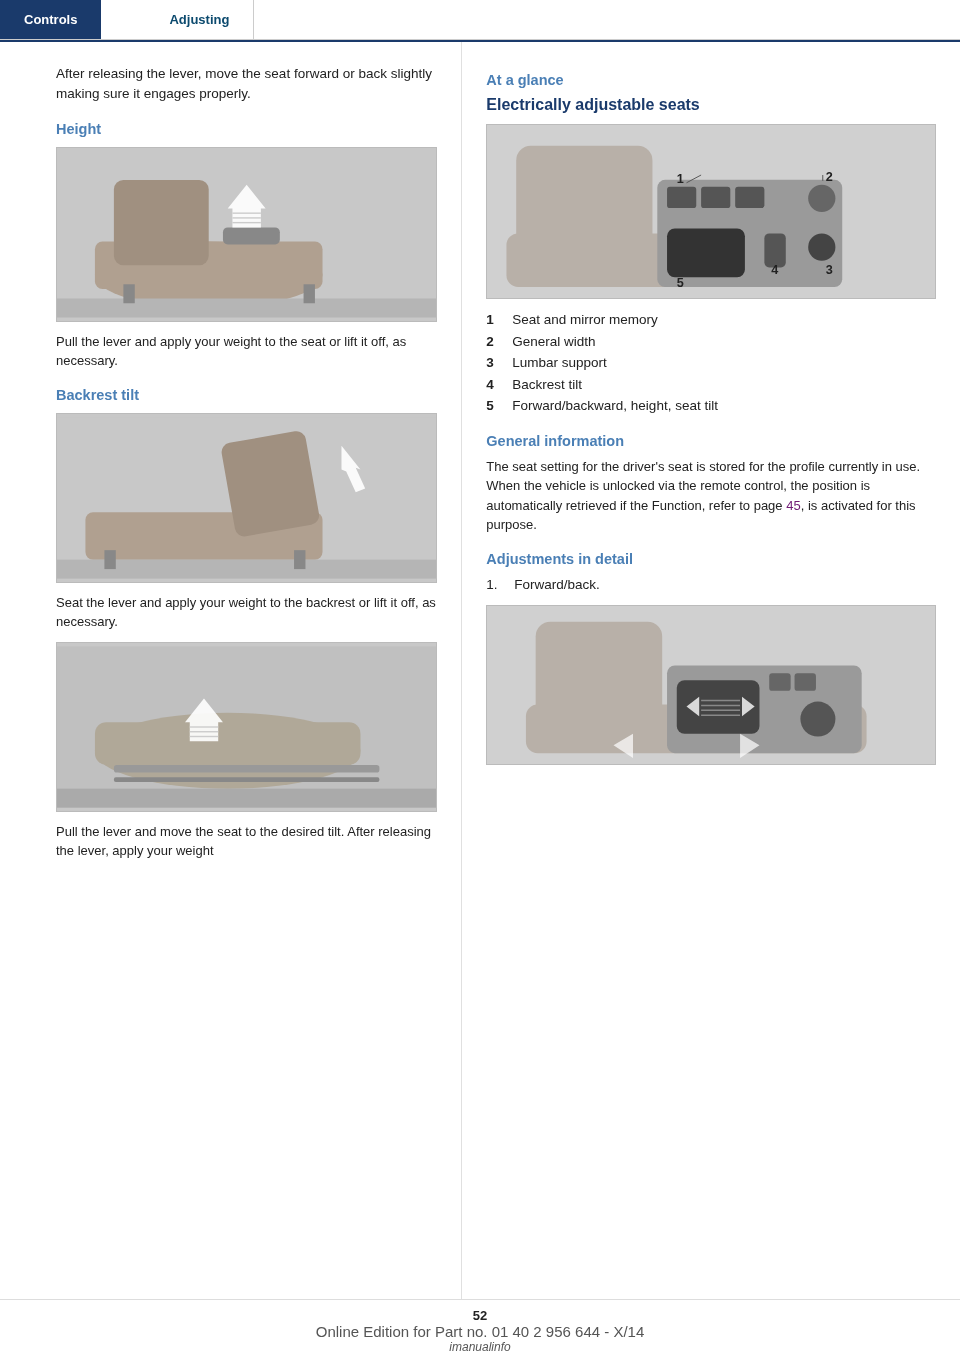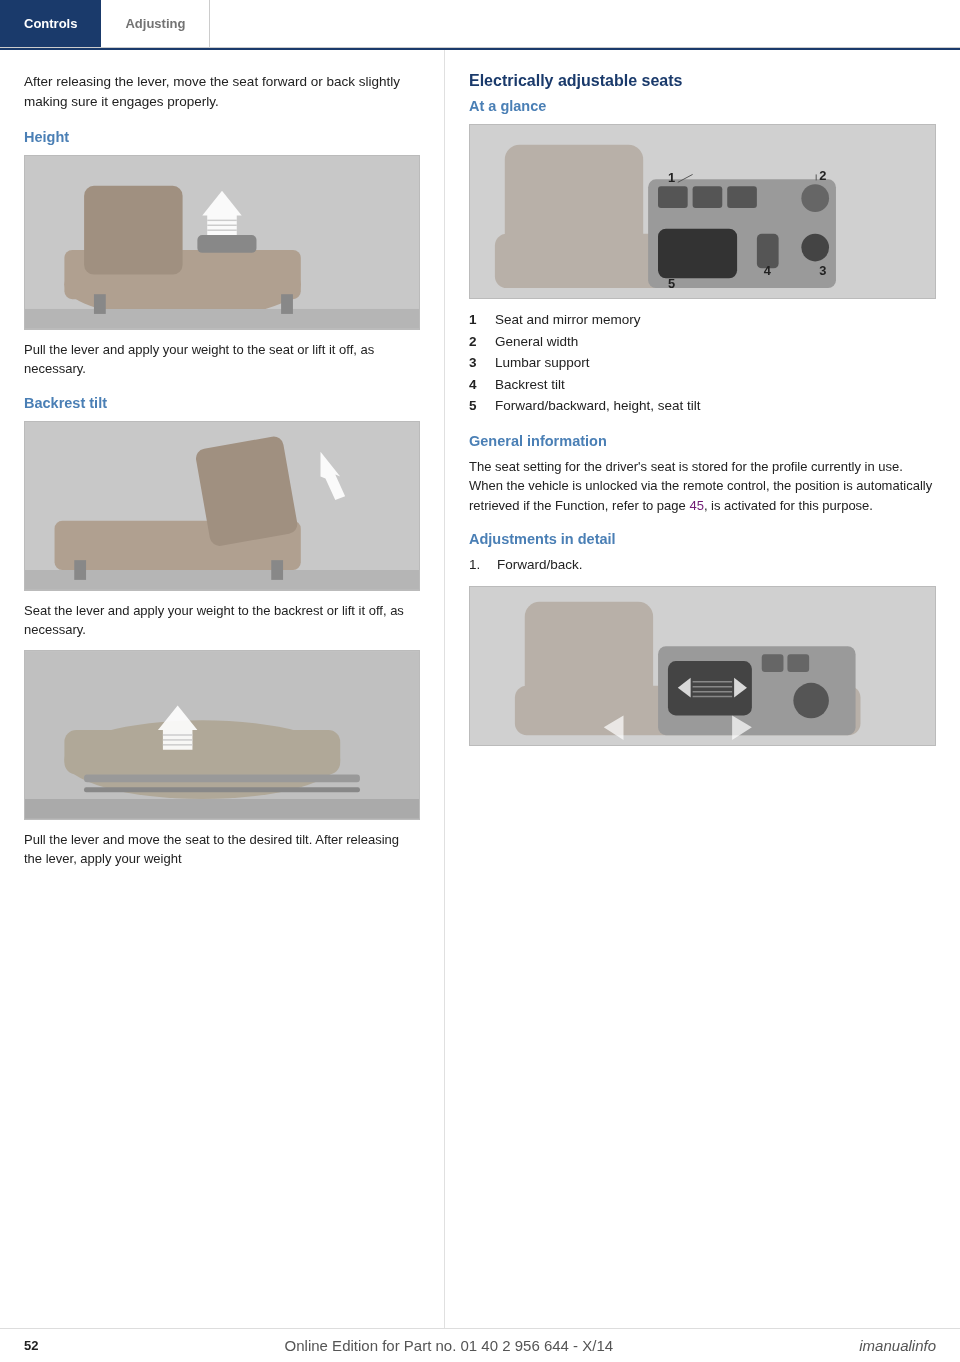--- a/index.html
+++ b/index.html
@@ -8,38 +8,39 @@
       font-size: 14px;
       background: #fff;
       width: 960px;
       min-height: 1362px;
       color: #222;
     }
 
     
     .header {
       display: flex;
-      height: 48px;
+      height: 40px;
       border-bottom: 1px solid #ccc;
     }
     .header-tab {
       display: flex;
       align-items: center;
       padding: 0 24px;
       font-size: 13px;
       font-weight: bold;
     }
     .header-tab.active {
       background: #1a3a6b;
       color: #fff;
     }
     .header-tab.inactive {
       background: #fff;
-      color: #737373;
+      color: #0c4a6e;
       border-right: 1px solid #ccc;
+      margin-left: 44px;
     }
 
     
     .left-col {
       width: 445px;
       padding: 22px 24px 20px 24px;
       border-right: 1px solid #e0e0e0;
     }
 
     
@@ -128,32 +129,33 @@
       display: flex;
       justify-content: space-between;
       align-items: center;
       padding: 8px 24px;
       border-top: 1px solid #ddd;
       margin-top: auto;
       position: fixed;
       bottom: 0;
       width: 960px;
       background: #fff;
+      flex-direction: column;
     }
     .footer-page {
       font-size: 13px;
       font-weight: bold;
       color: #222;
     }
     .footer-text {
       font-size: 15px;
       color: #555;
     }
     .footer-logo {
-      font-size: 15px;
+      font-size: 12px;
       color: #555;
       font-style: italic;
     }
 
     .link-blue {
       color: #701a75;
       text-decoration: none;
     }
 
     
@@ -165,20 +167,21 @@
 
     .main-wrapper {
       display: flex;
       flex-direction: column;
       min-height: 1330px;
     }
 
     .cols-wrapper {
       display: flex;
       flex: 1;
+      margin-left: 32px;
     }
 
     .intro-text {
       font-size: 13.5px;
       line-height: 1.5;
       color: #222;
       margin-bottom: 14px;
     }
 
     
@@ -281,23 +284,23 @@
           <rect x="60" y="125" width="280" height="8" rx="3" fill="#999"></rect>
           <rect x="60" y="138" width="280" height="5" rx="2" fill="#888"></rect>
         </svg>
       </div>
 
       <p class="body-text">Pull the lever and move the seat to the desired tilt. After releasing the lever, apply your weight</p>
     </div>
 
     <div class="right-col">
 
+      <div class="section-heading" style="margin-top:8px;">At a glance</div>
+
       <div class="section-heading title-main" style="color:#1a3a6b; font-size:16px; font-weight:bold; margin-top:0;">Electrically adjustable seats</div>
-
-      <div class="section-heading" style="margin-top:8px;">At a glance</div>
 
       <div class="img-placeholder img-electric" style="position:relative; background:#d0d0d0;">
         <svg viewBox="0 0 460 175" xmlns="http://www.w3.org/2000/svg" width="100%" height="100%">
           <rect width="460" height="175" fill="#d0d0d0"></rect>
 
           <rect x="30" y="20" width="140" height="130" rx="15" fill="#b8b0a8"></rect>
 
           <rect x="20" y="110" width="340" height="55" rx="12" fill="#b8b0a8"></rect>
 
           <rect x="175" y="55" width="190" height="110" rx="8" fill="#9a9a9a"></rect>

